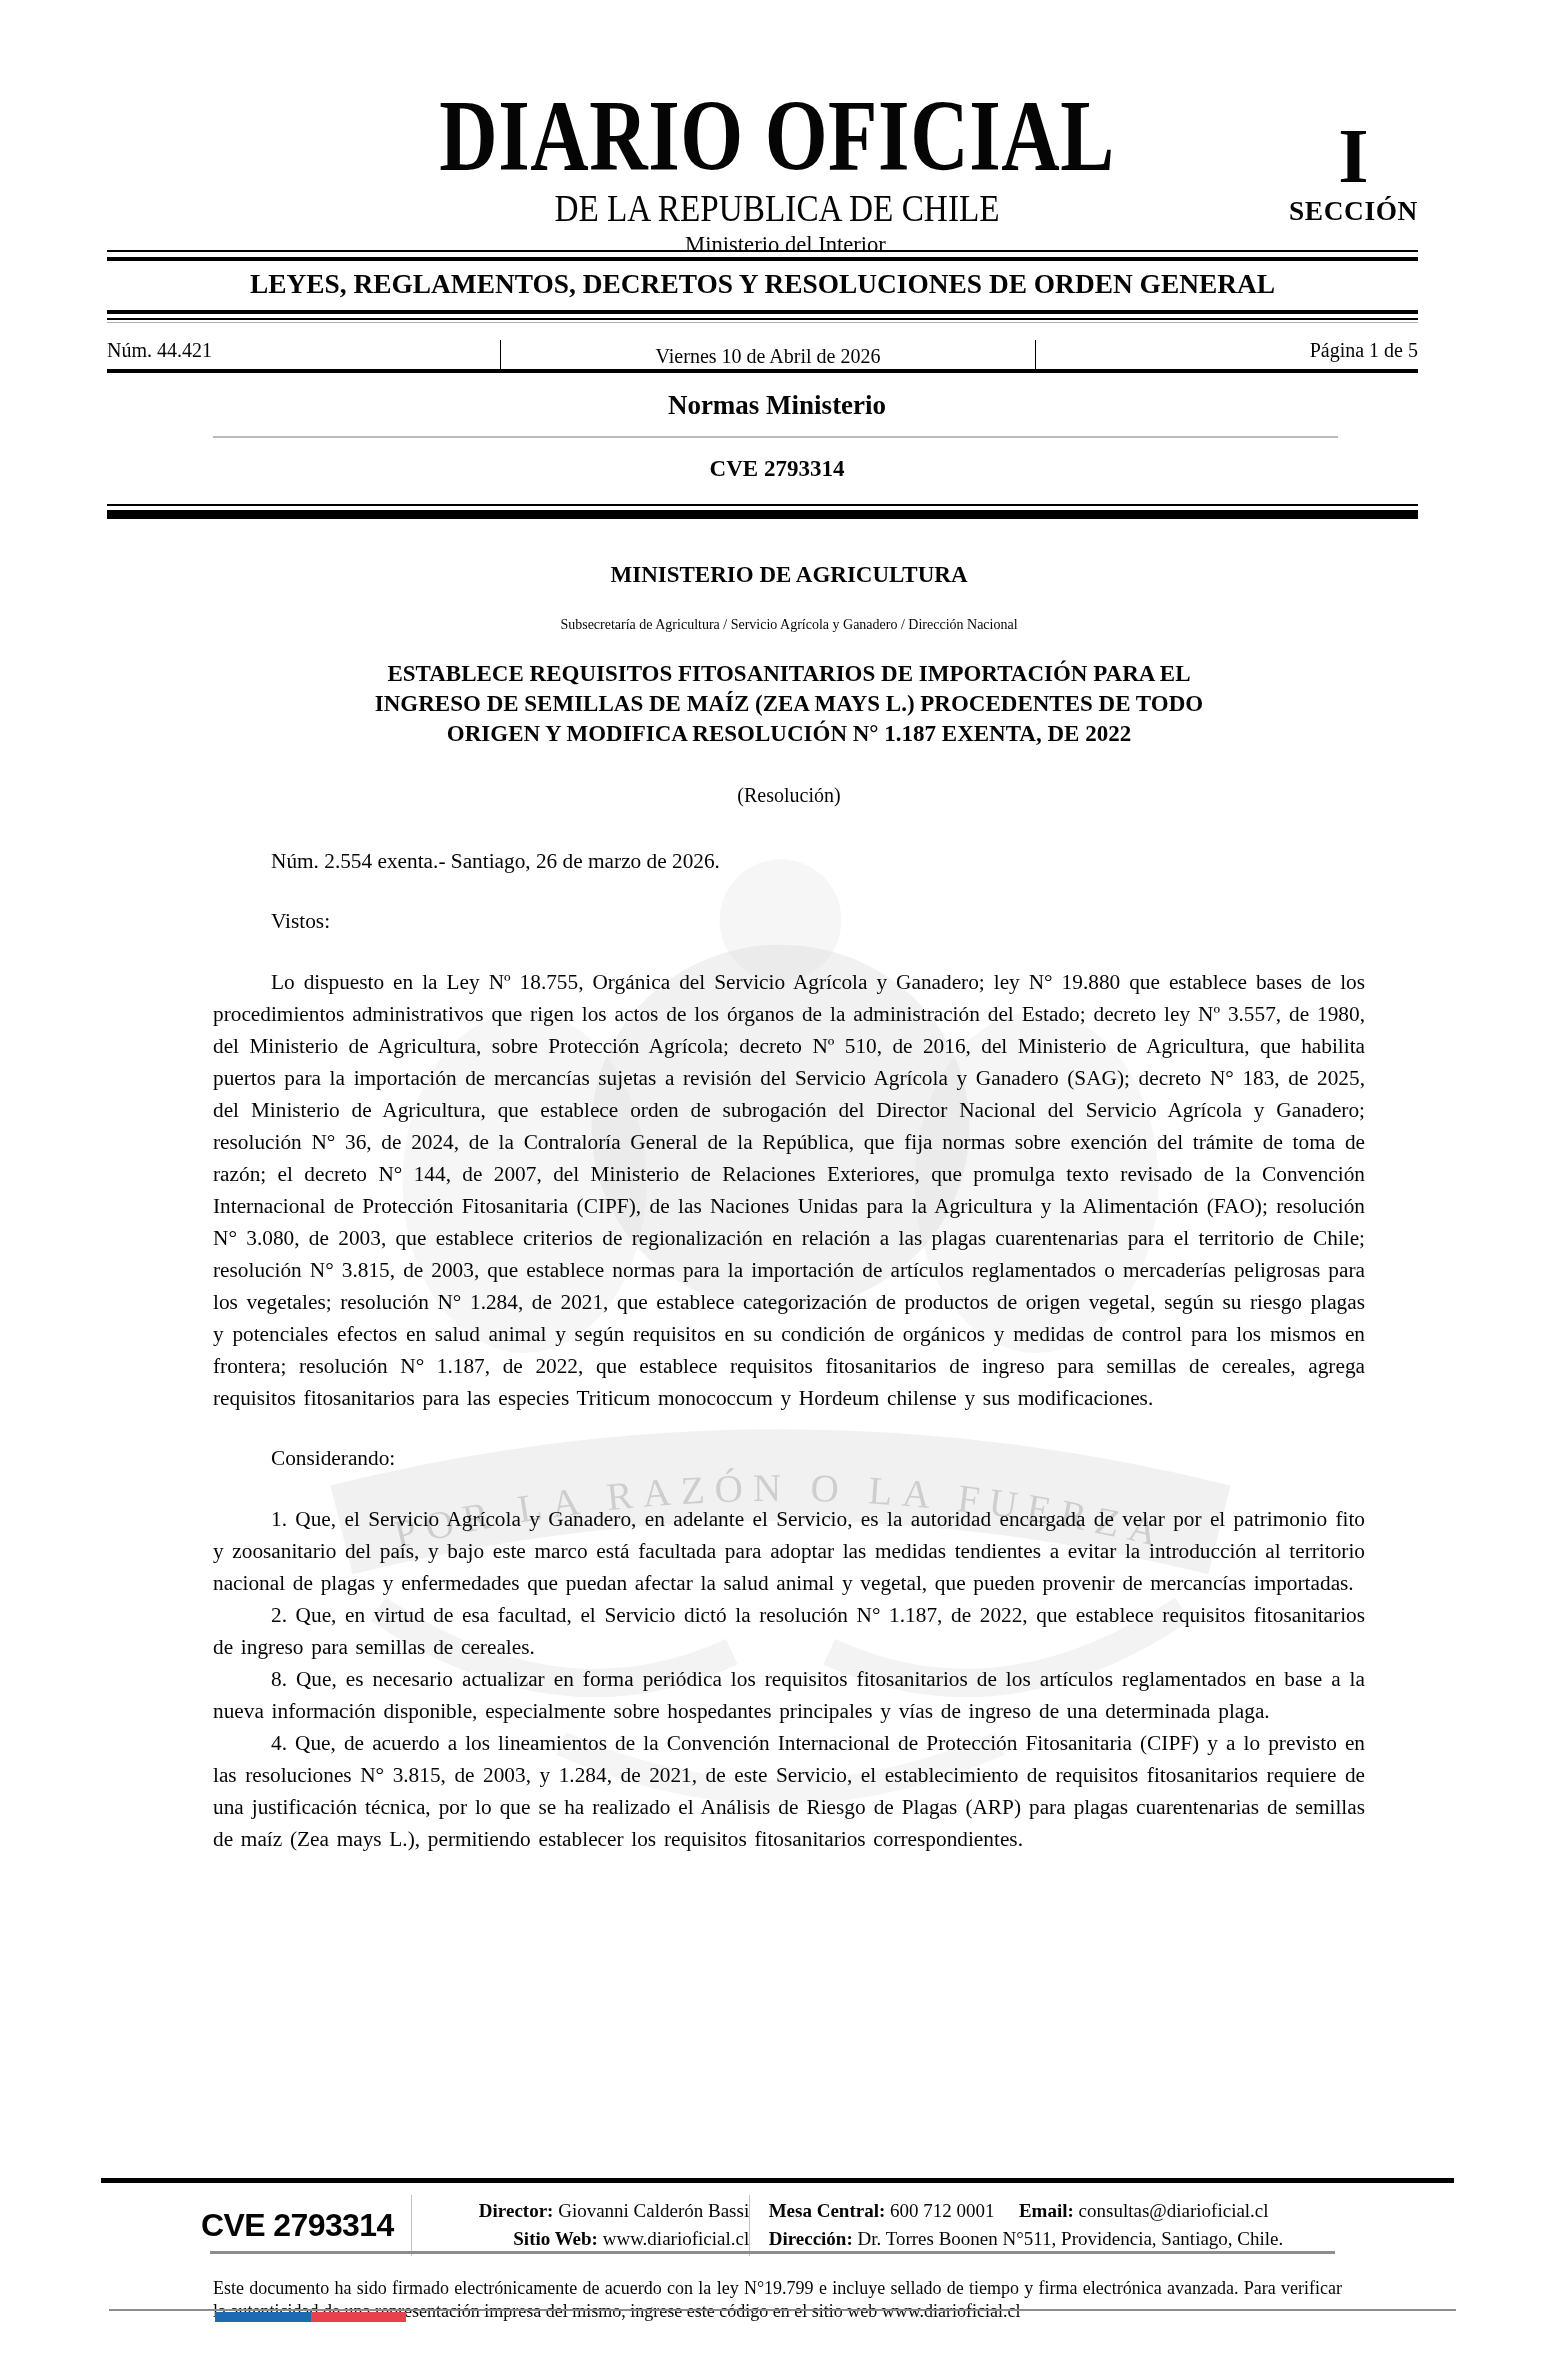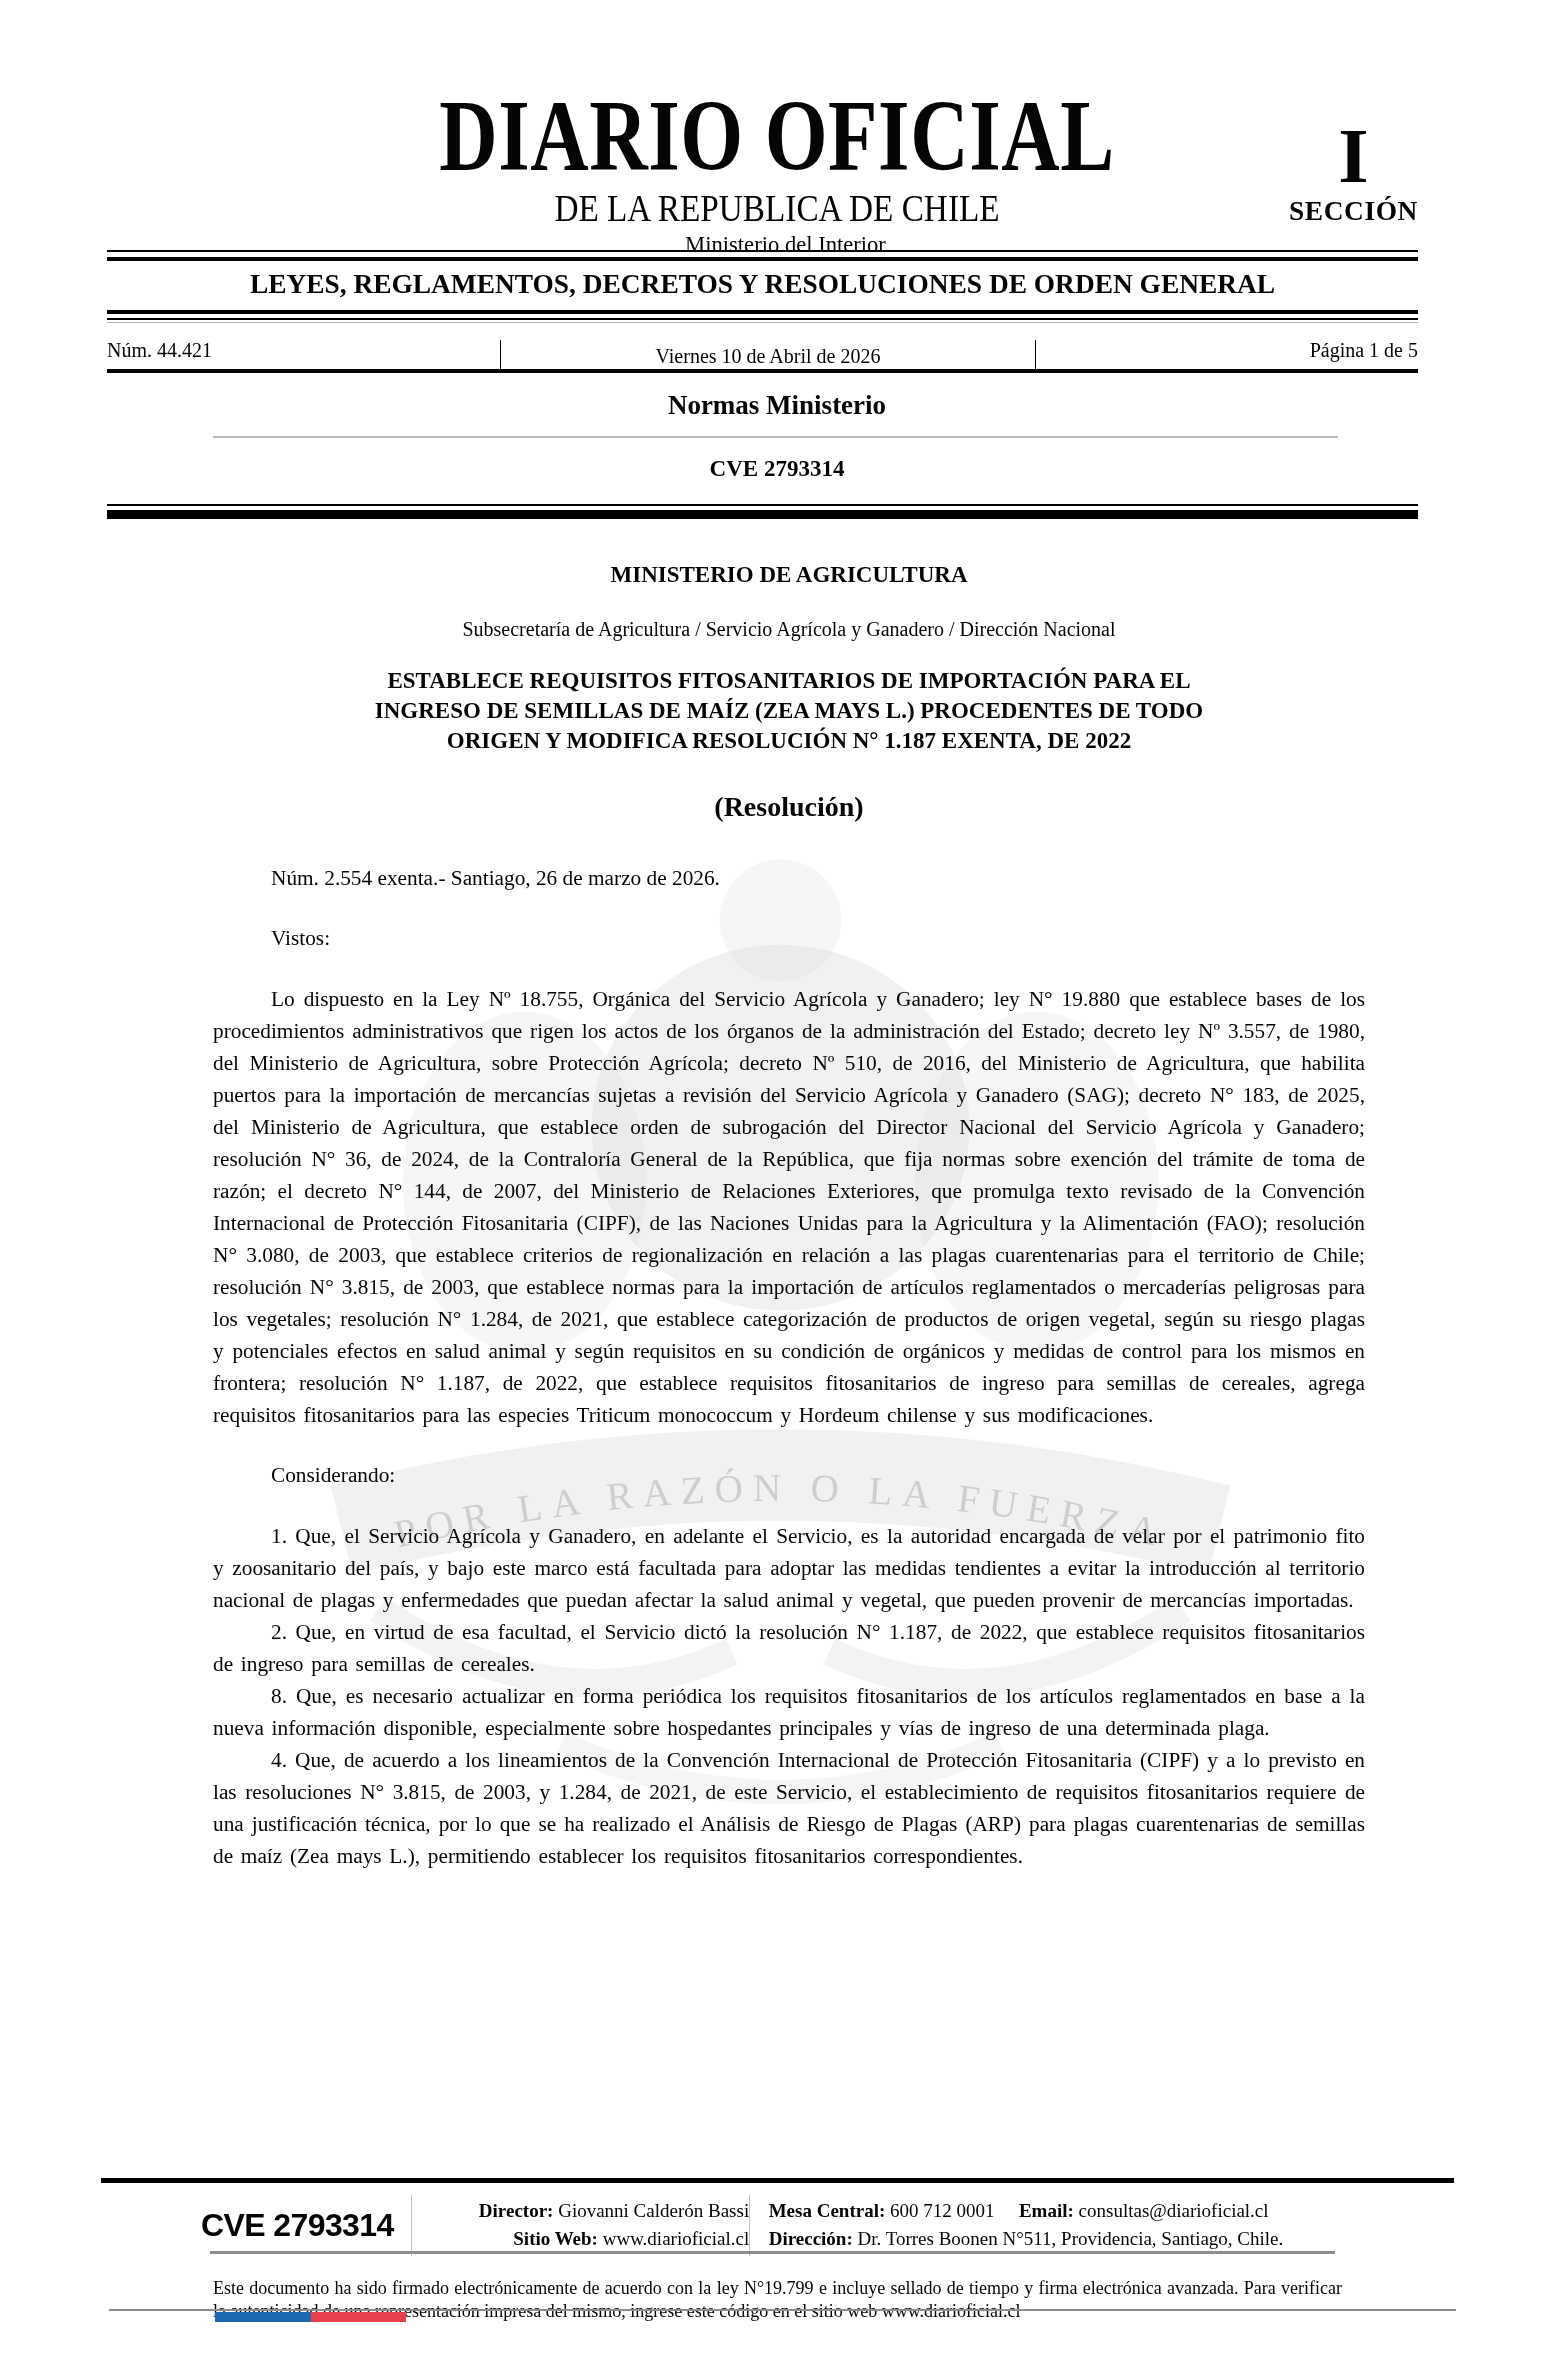--- a/index.html
+++ b/index.html
@@ -32,24 +32,24 @@
   .issue-cell-right{flex:1;text-align:right;}
 
   .normas{position:absolute;top:390px;left:0;width:1554px;text-align:center;
           font-size:27px;font-weight:bold;}
   .cve-top{position:absolute;top:456px;left:0;width:1554px;text-align:center;
            font-size:23px;font-weight:bold;}
 
   
   .doc{position:absolute;top:549px;left:213px;width:1152px;font-size:21.3px;line-height:32px;}
   .doc-ministry{text-align:center;font-size:23px;font-weight:bold;line-height:1.2;margin:12.2px 0 0;}
-  .doc-sub{text-align:center;font-size:20px;line-height:1.2;margin:28px 0 0;}
+  .doc-sub{text-align:center;font-size:14px;line-height:1.2;margin:28px 0 0;}
   .doc-title{width:1061px;margin:25.6px auto 0;text-align:center;font-size:23px;
              font-weight:bold;line-height:30px;}
-  .doc-resol{text-align:center;font-size:28px;font-weight:bold;margin:34px 0 0;line-height:1.2;}
+  .doc-resol{text-align:center;font-size:20px;font-weight:normal;margin:34px 0 0;line-height:1.2;}
   .numline{margin:38px 0 0;text-indent:58px;}
   .word-label{margin:28px 0 0;text-indent:58px;}
   .para{margin:29px 0 0;text-align:justify;text-indent:58px;word-spacing:2.4px;}
   .item{margin:0;text-align:justify;text-indent:58px;word-spacing:2.4px;}
   .item.first{margin-top:29px;}
 
   
   .cve-row{position:absolute;top:2192px;left:201px;width:1146px;height:66px;
            display:flex;align-items:center;}
   .cve-big{width:210px;font-family:"Liberation Sans", sans-serif;font-weight:bold;

